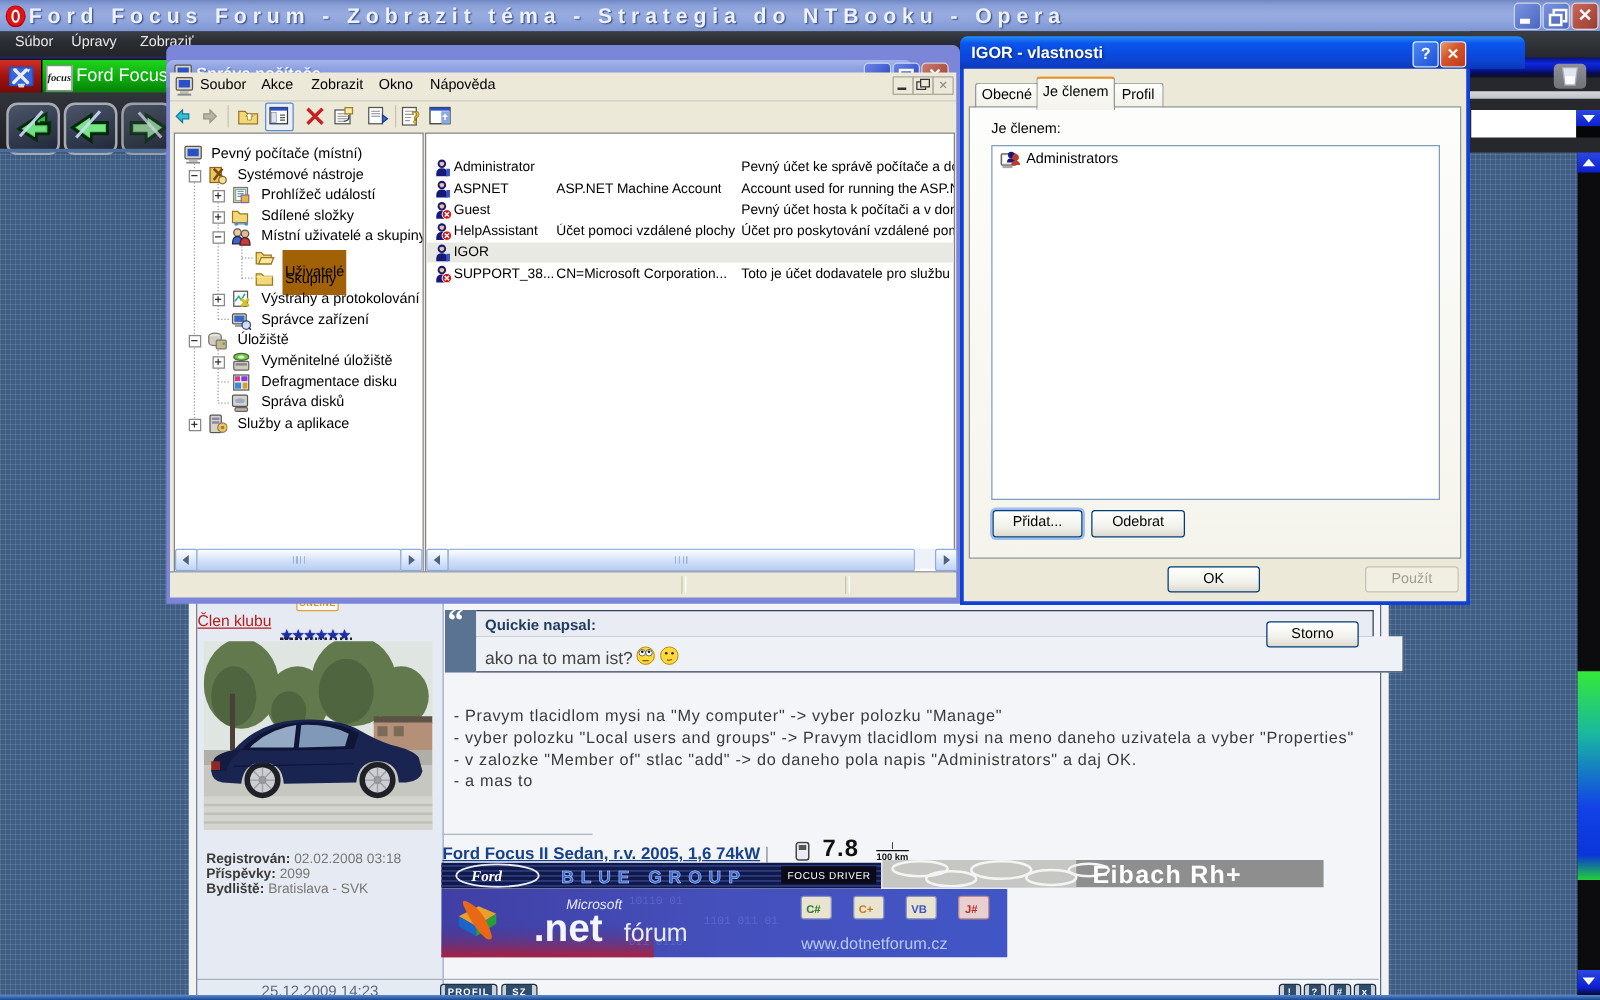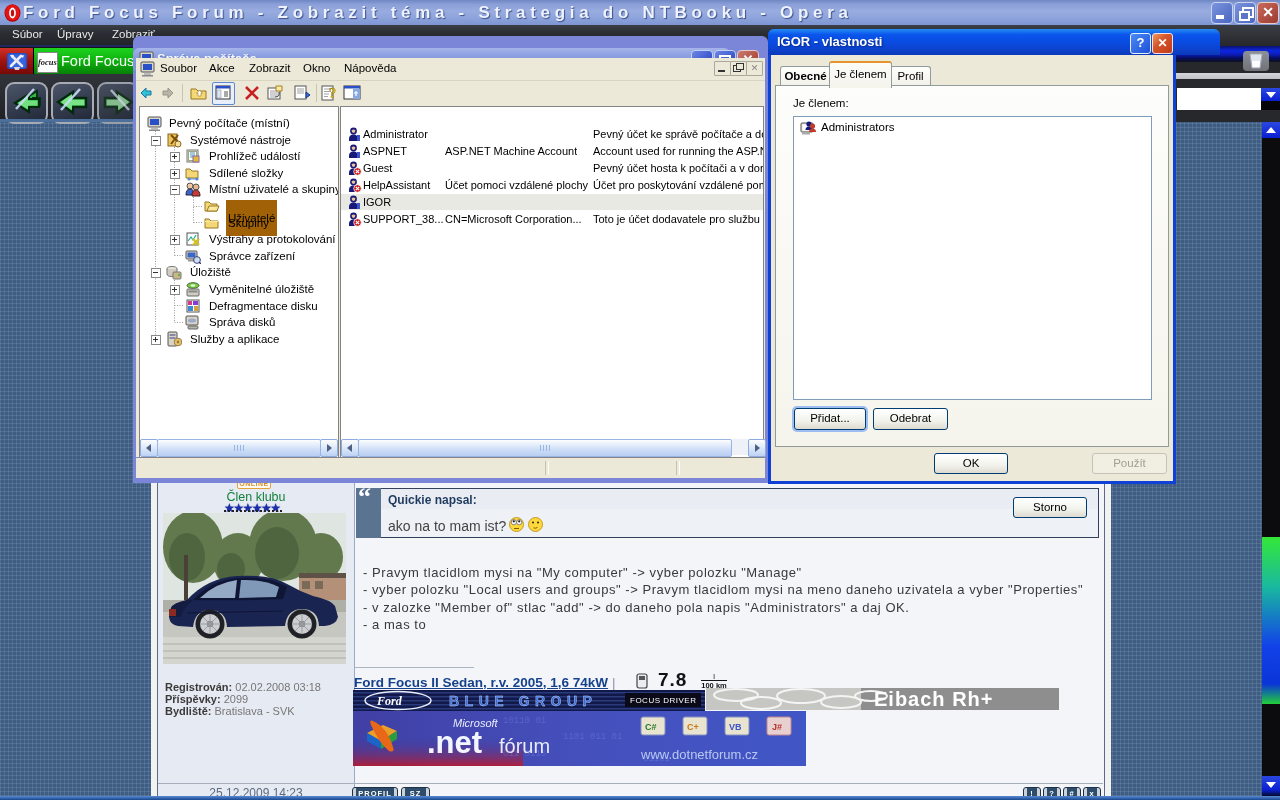--- a/index.html
+++ b/index.html
@@ -135,21 +135,21 @@
 
     <div class="abs" style="left:6px;top:348px;width:946px;height:326px;background:#f3f5f9;border-left:1px solid #5a6a8a;border-right:1px solid #5a6a8a;">
 
       <div class="abs" style="left:0;top:0;width:196px;height:313px;background:#e6eaf2;border-right:1px solid #9aabc8;"></div>
 
       <div class="abs" style="left:0;top:313px;width:945px;height:1px;background:#a6aebc;"></div>
       <div class="abs" style="left:0;top:314px;width:196px;height:12px;background:#e6eaf2;border-right:1px solid #9aabc8;"></div>
       <div class="abs" style="left:0;top:316px;width:196px;color:#5a6a80;font-size:12px;text-align:center;">25.12.2009 14:23</div>
 
       <div class="abs" style="left:79px;top:8px;width:32px;height:9px;border:1px solid #e2a23a;border-radius:2px;background:#fdfaf3;color:#d98f20;font-size:7px;font-weight:bold;text-align:center;line-height:9px;letter-spacing:0.5px;">ONLINE</div>
-      <div class="abs" style="left:0;top:20px;width:196px;text-align:center;color:#15803d;font-size:12.5px;">Člen klubu</div>
+      <div class="abs" style="left:0;top:20px;width:196px;text-align:left;color:#b91c1c;font-size:12.5px;text-decoration:underline;">Člen klubu</div>
       <div class="abs" style="left:66px;top:31px;width:130px;color:#1b2fae;font-size:12px;letter-spacing:-1.5px;text-shadow:0 0 1px #101880;">★★★★★★</div>
       <div class="abs" style="left:66px;top:40px;width:58px;height:2px;background-image:repeating-linear-gradient(90deg,#222 0 2px,transparent 2px 4px);"></div>
 
       <svg class="abs" style="left:5px;top:43px" width="183" height="151" viewBox="0 0 183 151">
         <rect x="0" y="0" width="183" height="151" fill="#e6e8e4"></rect>
         <rect x="0" y="0" width="183" height="90" fill="#dfe5e0"></rect>
         <g fill="#62794e">
           <ellipse cx="30" cy="34" rx="30" ry="36"></ellipse>
           <ellipse cx="75" cy="48" rx="25" ry="28"></ellipse>
           <ellipse cx="120" cy="32" rx="34" ry="36"></ellipse>
@@ -197,21 +197,21 @@
         <b style="color:#3a3a3a">Bydliště:</b> Bratislava - SVK
       </div>
 
       <div class="abs" style="left:198px;top:18px;width:744px;height:50px;">
         <div class="abs" style="left:0;top:0;width:25px;height:50px;background:#5a7391;color:#fff;font-size:26px;font-family:'Liberation Serif',serif;font-weight:bold;">
             <span style="position:absolute;left:2px;top:-6px;">“</span>
           </div>
         <div class="abs" style="left:25px;top:0;width:717px;height:20px;background:#e9edf3;border:1px solid #33415c;border-left:none;color:#1f3a5f;font-size:12px;font-weight:bold;">
             <span style="position:absolute;left:7px;top:4px;">Quickie napsal:</span>
           </div>
-        <div class="abs" style="left:25px;top:21px;width:717px;height:28px;background:#eef1f6;border:1px solid #33415c;border-left:none;border-top:none;color:#444;font-size:14px;">
+        <div class="abs" style="left:25px;top:21px;width:717px;height:28px;background:#eef1f6;border:1px solid #33415c;border-left:none;border-top:none;color:#444;font-size:14px;padding-left:24px;">
           <span style="position:absolute;left:7px;top:9px;">ako na to mam ist?</span>
           <svg class="abs" style="left:128px;top:8px" width="15" height="15" viewBox="0 0 15 15">
               <circle cx="7.5" cy="7.5" r="7" fill="#ffd93b" stroke="#b8860b" stroke-width="0.8"></circle>
               <circle cx="4.8" cy="5.2" r="2.6" fill="#fff" stroke="#555" stroke-width="0.7"></circle>
               <circle cx="10.2" cy="5.2" r="2.6" fill="#fff" stroke="#555" stroke-width="0.7"></circle>
               <circle cx="4.8" cy="4.4" r="1.1" fill="#222"></circle>
               <circle cx="10.2" cy="4.4" r="1.1" fill="#222"></circle>
               <path d="M5 11.5 L10 11.5" stroke="#7a5c00" stroke-width="1"></path>
             </svg>
           <svg class="abs" style="left:147px;top:8px" width="15" height="15" viewBox="0 0 15 15">
@@ -650,21 +650,21 @@
   <div id="dlg">
     <div class="abs" style="left:0;top:0;width:408px;height:455px;background:#0f41d6;border-radius:6px 6px 0 0;"></div>
     <div class="abs" style="left:0;top:0;width:452px;height:26px;border-radius:6px 6px 0 0;background:linear-gradient(180deg,#268cf2 0,#0a55ec 22%,#0a4ae0 55%,#0d42cc 80%,#0a38b8 100%);">
       <span class="abs" style="left:9px;top:5px;color:#fff;font-weight:bold;font-size:13px;text-shadow:1px 1px 2px #062a80;">IGOR - vlastnosti</span>
       <div class="abs" style="left:362px;top:4px;width:19px;height:19px;border-radius:3px;border:1px solid #e8f0fc;background:linear-gradient(135deg,#4a8af4 0,#1e50d8 100%);color:#fff;font-weight:bold;font-size:13px;text-align:center;line-height:18px;">?</div>
       <div class="abs" style="left:384px;top:4px;width:19px;height:19px;border-radius:3px;border:1px solid #f4e0dc;background:linear-gradient(135deg,#ee9860 0,#d6562a 40%,#c03a1a 100%);color:#fff;font-weight:bold;font-size:12px;text-align:center;line-height:18px;">✕</div>
     </div>
     <div class="abs" style="left:3px;top:26px;width:402px;height:426px;background:#ece9d8;"></div>
 
     <div class="abs" style="left:61px;top:32px;width:61px;height:25px;background:linear-gradient(180deg,#fcfcf9 0,#f4f3ec 100%);border:1px solid #919b9c;border-bottom:none;border-radius:3px 3px 0 0;border-top:2px solid #e5932c;font-size:11.5px;text-align:center;line-height:22px;z-index:3;">Je členem</div>
-    <div class="abs" style="left:12px;top:37px;width:49px;height:20px;background:linear-gradient(180deg,#fefefc 0,#f1f0e7 100%);border:1px solid #919b9c;border-bottom:none;border-radius:3px 3px 0 0;font-size:11.5px;text-align:center;line-height:19px;z-index:2;font-weight:bold;">Obecné</div>
+    <div class="abs" style="left:12px;top:37px;width:49px;height:20px;background:linear-gradient(180deg,#fefefc 0,#f1f0e7 100%);border:1px solid #919b9c;border-bottom:none;border-radius:3px 3px 0 0;font-size:11.5px;text-align:center;line-height:19px;z-index:2;">Obecné</div>
     <div class="abs" style="left:122px;top:37px;width:39px;height:20px;background:linear-gradient(180deg,#fefefc 0,#f1f0e7 100%);border:1px solid #919b9c;border-bottom:none;border-radius:3px 3px 0 0;font-size:11.5px;text-align:center;line-height:19px;z-index:2;">Profil</div>
 
     <div class="abs" style="left:7px;top:56px;width:392px;height:360px;background:linear-gradient(180deg,#fdfdfb 0,#f5f4ec 100%);border:1px solid #919b9c;z-index:2;"></div>
     <span class="abs" style="left:25px;top:68px;font-size:11.5px;color:#000;z-index:3;">Je členem:</span>
 
     <div class="abs" style="left:25px;top:87px;width:357px;height:282px;background:#fff;border:1px solid #7f9db9;z-index:3;">
       <svg class="abs" style="left:6px;top:3px" width="17" height="16" viewBox="0 0 17 16">
         <rect x="1" y="3" width="12" height="9" rx="1" fill="#e8e5dc" stroke="#555"></rect>
         <rect x="2.5" y="4.5" width="9" height="6" fill="#fff"></rect>
         <circle cx="9" cy="4" r="2.6" fill="#16187a"></circle>

